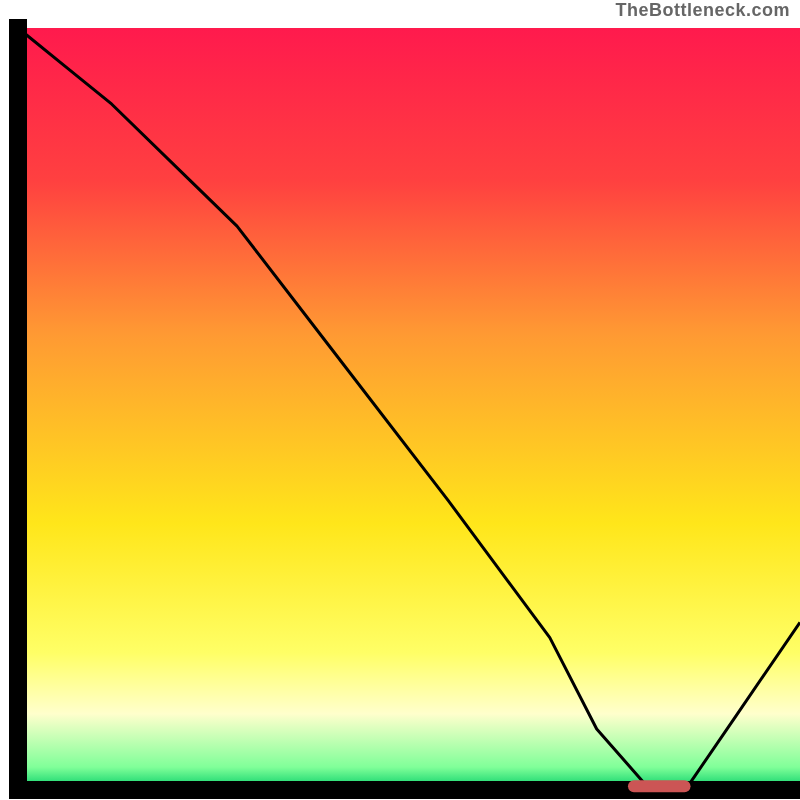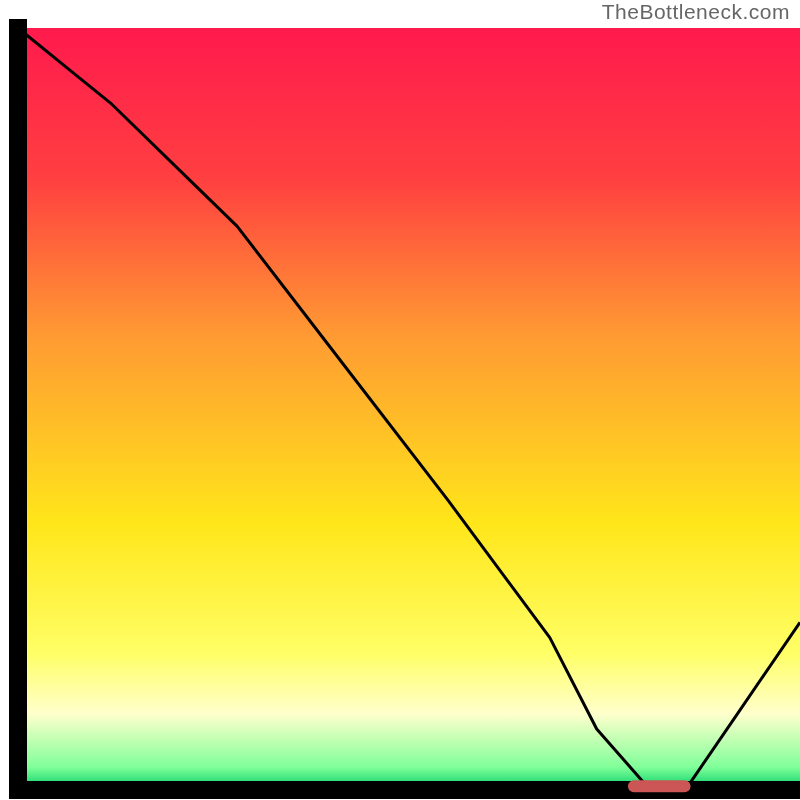--- a/index.html
+++ b/index.html
@@ -12,22 +12,22 @@
   }
   .wrap {
     position: relative;
     width: 800px;
     height: 800px;
   }
   .watermark {
     position: absolute;
     top: 0;
     right: 10px;
-    font-size: 21px;
-    font-weight: normal;
+    font-size: 18px;
+    font-weight: bold;
     color: #666666;
     letter-spacing: 0.5px;
     z-index: 5;
   }
   svg {
     display: block;
   }
 </style>
 </head>
 <body>

